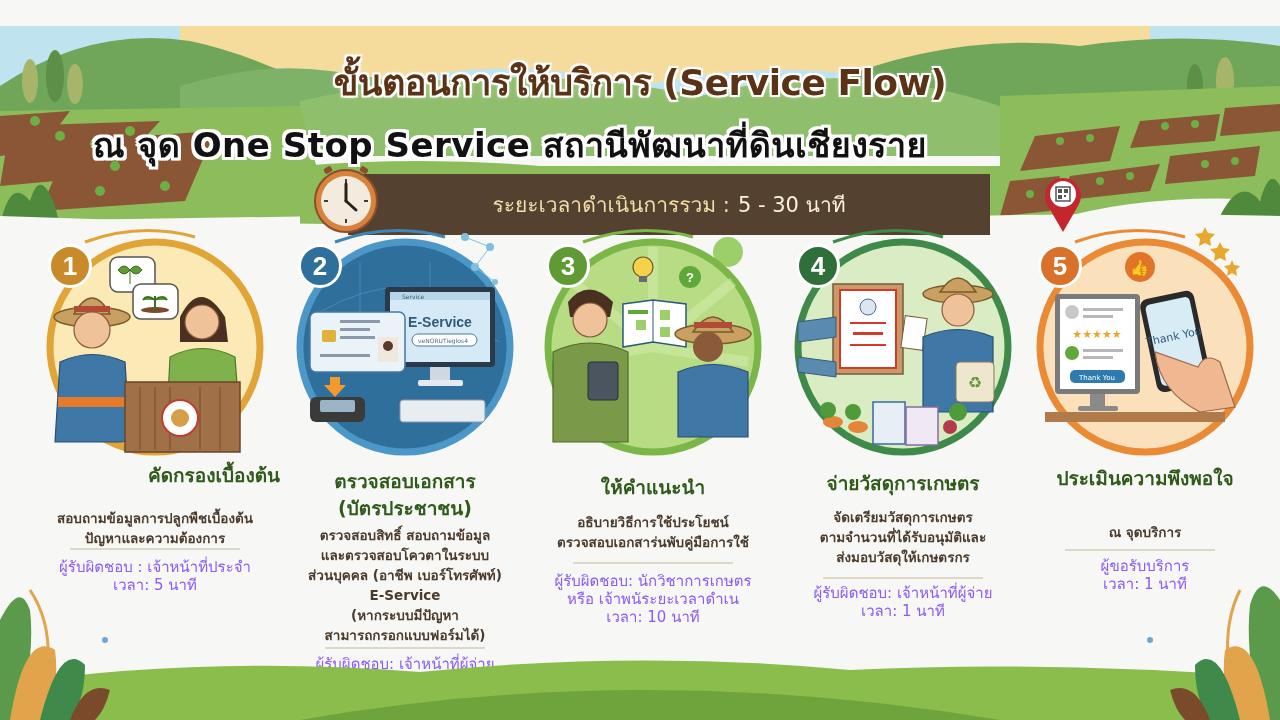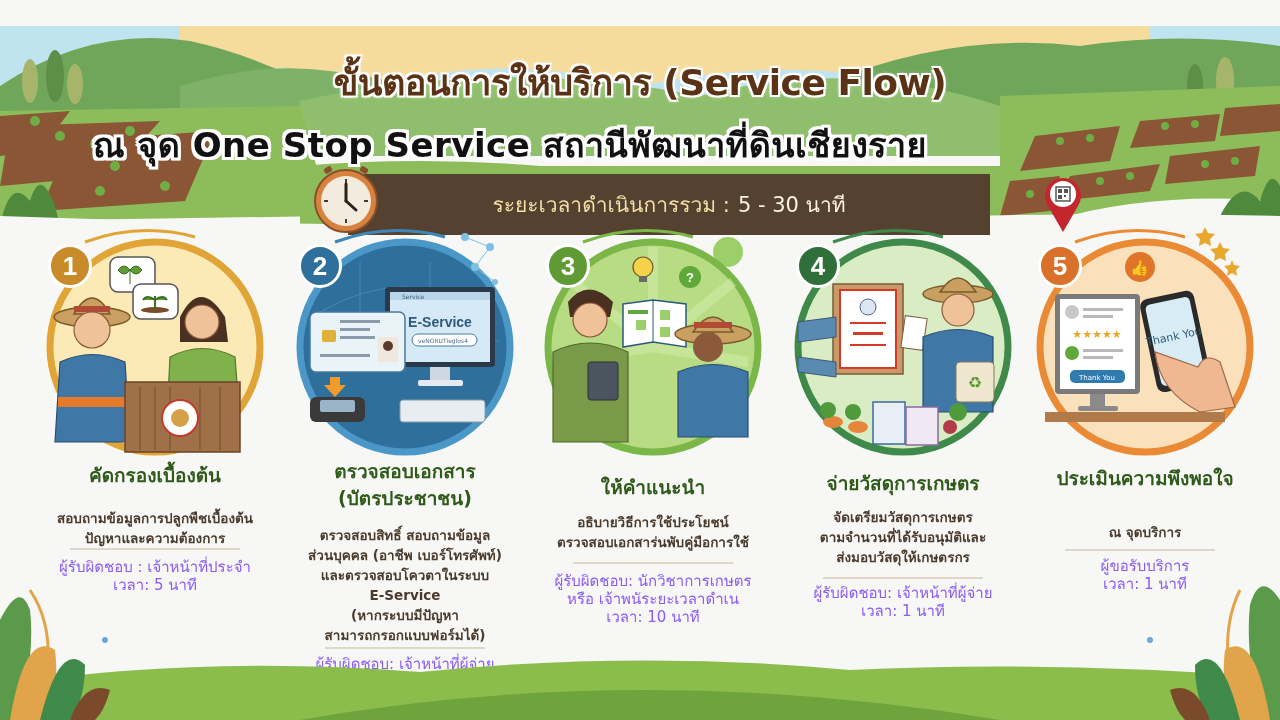--- a/index.html
+++ b/index.html
@@ -174,21 +174,21 @@
         <line x1="125" y1="165" x2="125" y2="228"></line>
         <line x1="140" y1="165" x2="140" y2="228"></line>
         <line x1="170" y1="165" x2="170" y2="228"></line>
         <line x1="190" y1="165" x2="190" y2="228"></line>
       </g>
     <circle cx="150" cy="196" r="18" fill="#fff" stroke="#c43a2a" stroke-width="2"></circle>
     <circle cx="150" cy="196" r="9" fill="#d4a04a"></circle>
   </svg>
   <div class="badge" style="left:18px; top:22px; background:#c98a2a; border:3px solid #fff;">1</div>
 
-  <div class="step-title" style="top:240px;">คัดกรองเบื้องต้น</div>
+  <div class="step-title" style="top:240px;text-align:right;">คัดกรองเบื้องต้น</div>
   <div class="step-desc" style="top:286px;">
     <div>สอบถามข้อมูลการปลูกพืชเบื้องต้น</div>
     <div>ปัญหาและความต้องการ</div>
   </div>
   <div class="divider" style="left:40px; width:170px; top:326px;"></div>
   <div class="step-meta" style="top:336px;">
     <div>ผู้รับผิดชอบ : เจ้าหน้าที่ประจำ</div>
     <div>เวลา: 5 นาที</div>
   </div>
 </div>
@@ -235,28 +235,28 @@
         <rect x="60" y="106" width="30" height="3"></rect>
         <rect x="60" y="114" width="35" height="3"></rect>
         <rect x="40" y="132" width="50" height="3"></rect>
       </g>
     <path d="M50 155 L60 155 L60 163 L66 163 L55 175 L44 163 L50 163 Z" fill="#f29a2a"></path>
     <rect x="30" y="175" width="55" height="25" rx="6" fill="#3a3a3a"></rect>
     <rect x="40" y="178" width="35" height="12" rx="2" fill="#9ab5c8"></rect>
   </svg>
   <div class="badge" style="left:18px; top:22px; background:#2f6f9c; border:3px solid #fff;">2</div>
 
-  <div class="step-title" style="top:236px;">
+  <div class="step-title" style="top:246px;">
     <div>ตรวจสอบเอกสาร</div>
     <div>(บัตรประชาชน)</div>
   </div>
   <div class="step-desc" style="top:303px;text-align:center;">
     <div>ตรวจสอบสิทธิ์ สอบถามข้อมูล</div>
+    <div>และตรวจสอบโควตาในระบบ</div>
     <div>ส่วนบุคคล (อาชีพ เบอร์โทรศัพท์)</div>
-    <div>และตรวจสอบโควตาในระบบ</div>
     <div>E-Service</div>
     <div>(หากระบบมีปัญหา</div>
     <div>สามารถกรอกแบบฟอร์มได้)</div>
   </div>
   <div class="divider" style="left:45px; width:160px; top:425px;"></div>
   <div class="step-meta" style="top:433px;">
     <div>ผู้รับผิดชอบ: เจ้าหน้าที่ผู้จ่าย</div>
     <div>เวลา: 3 - 5 นาที</div>
   </div>
 </div>

